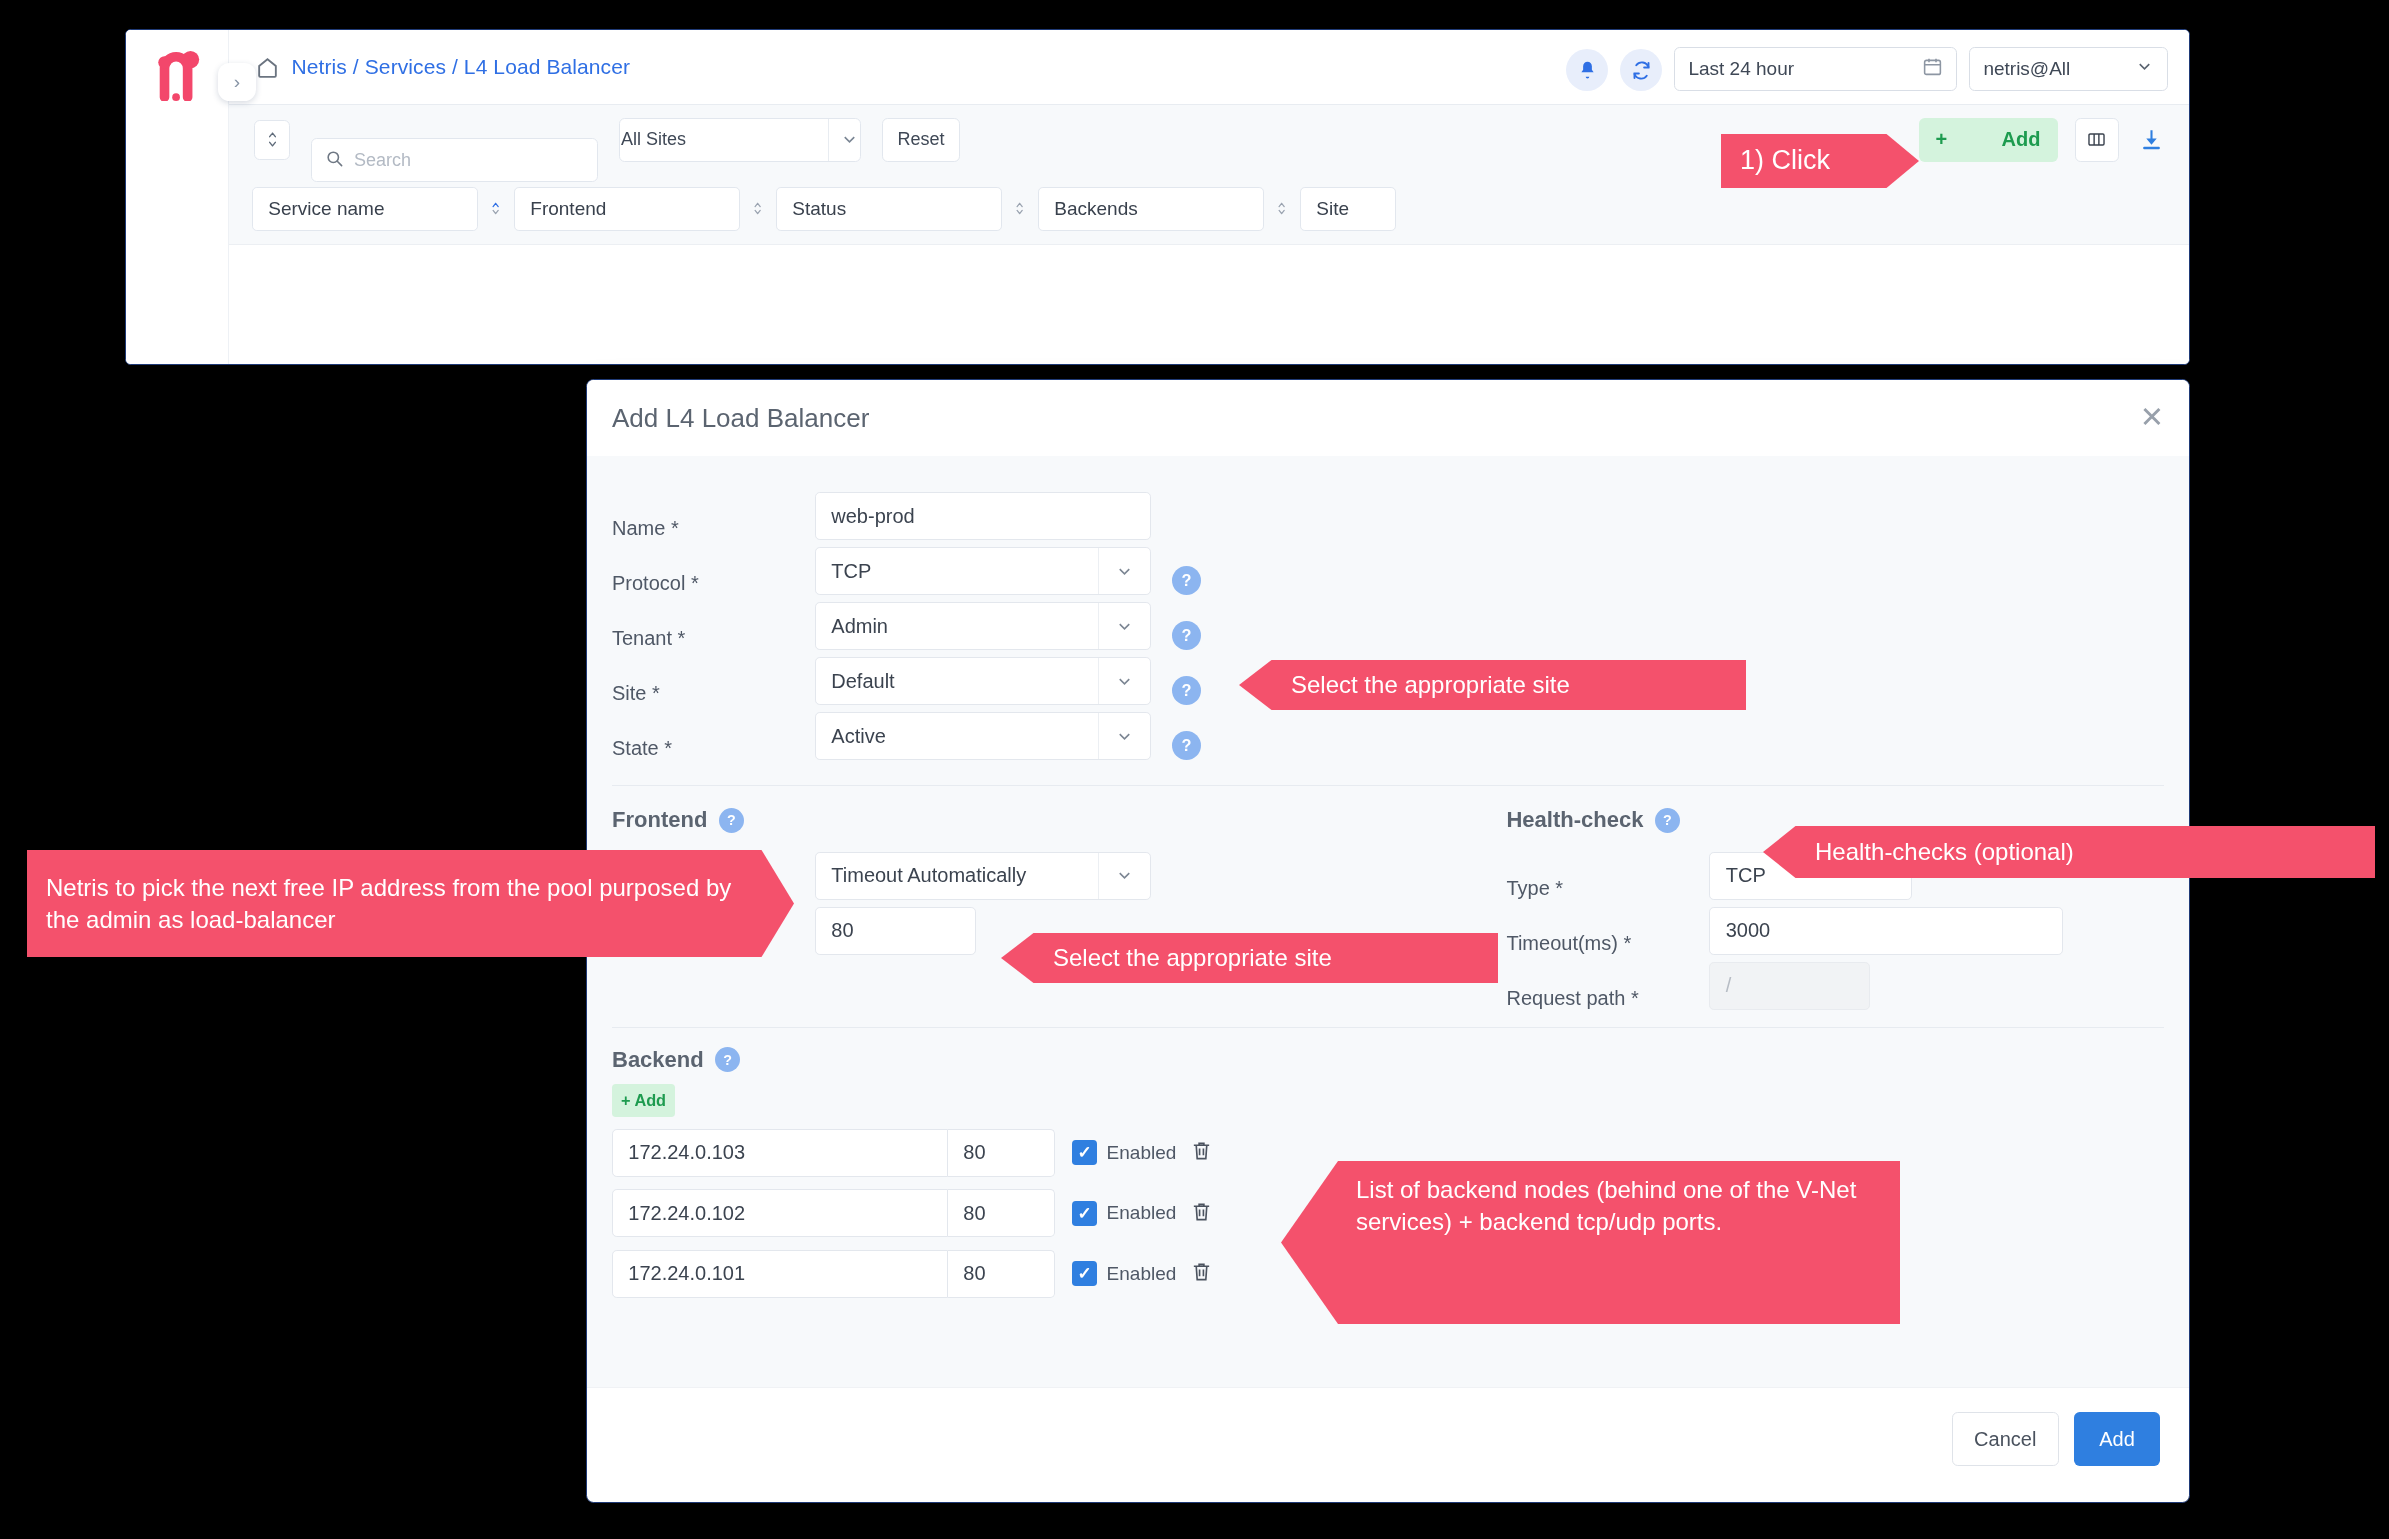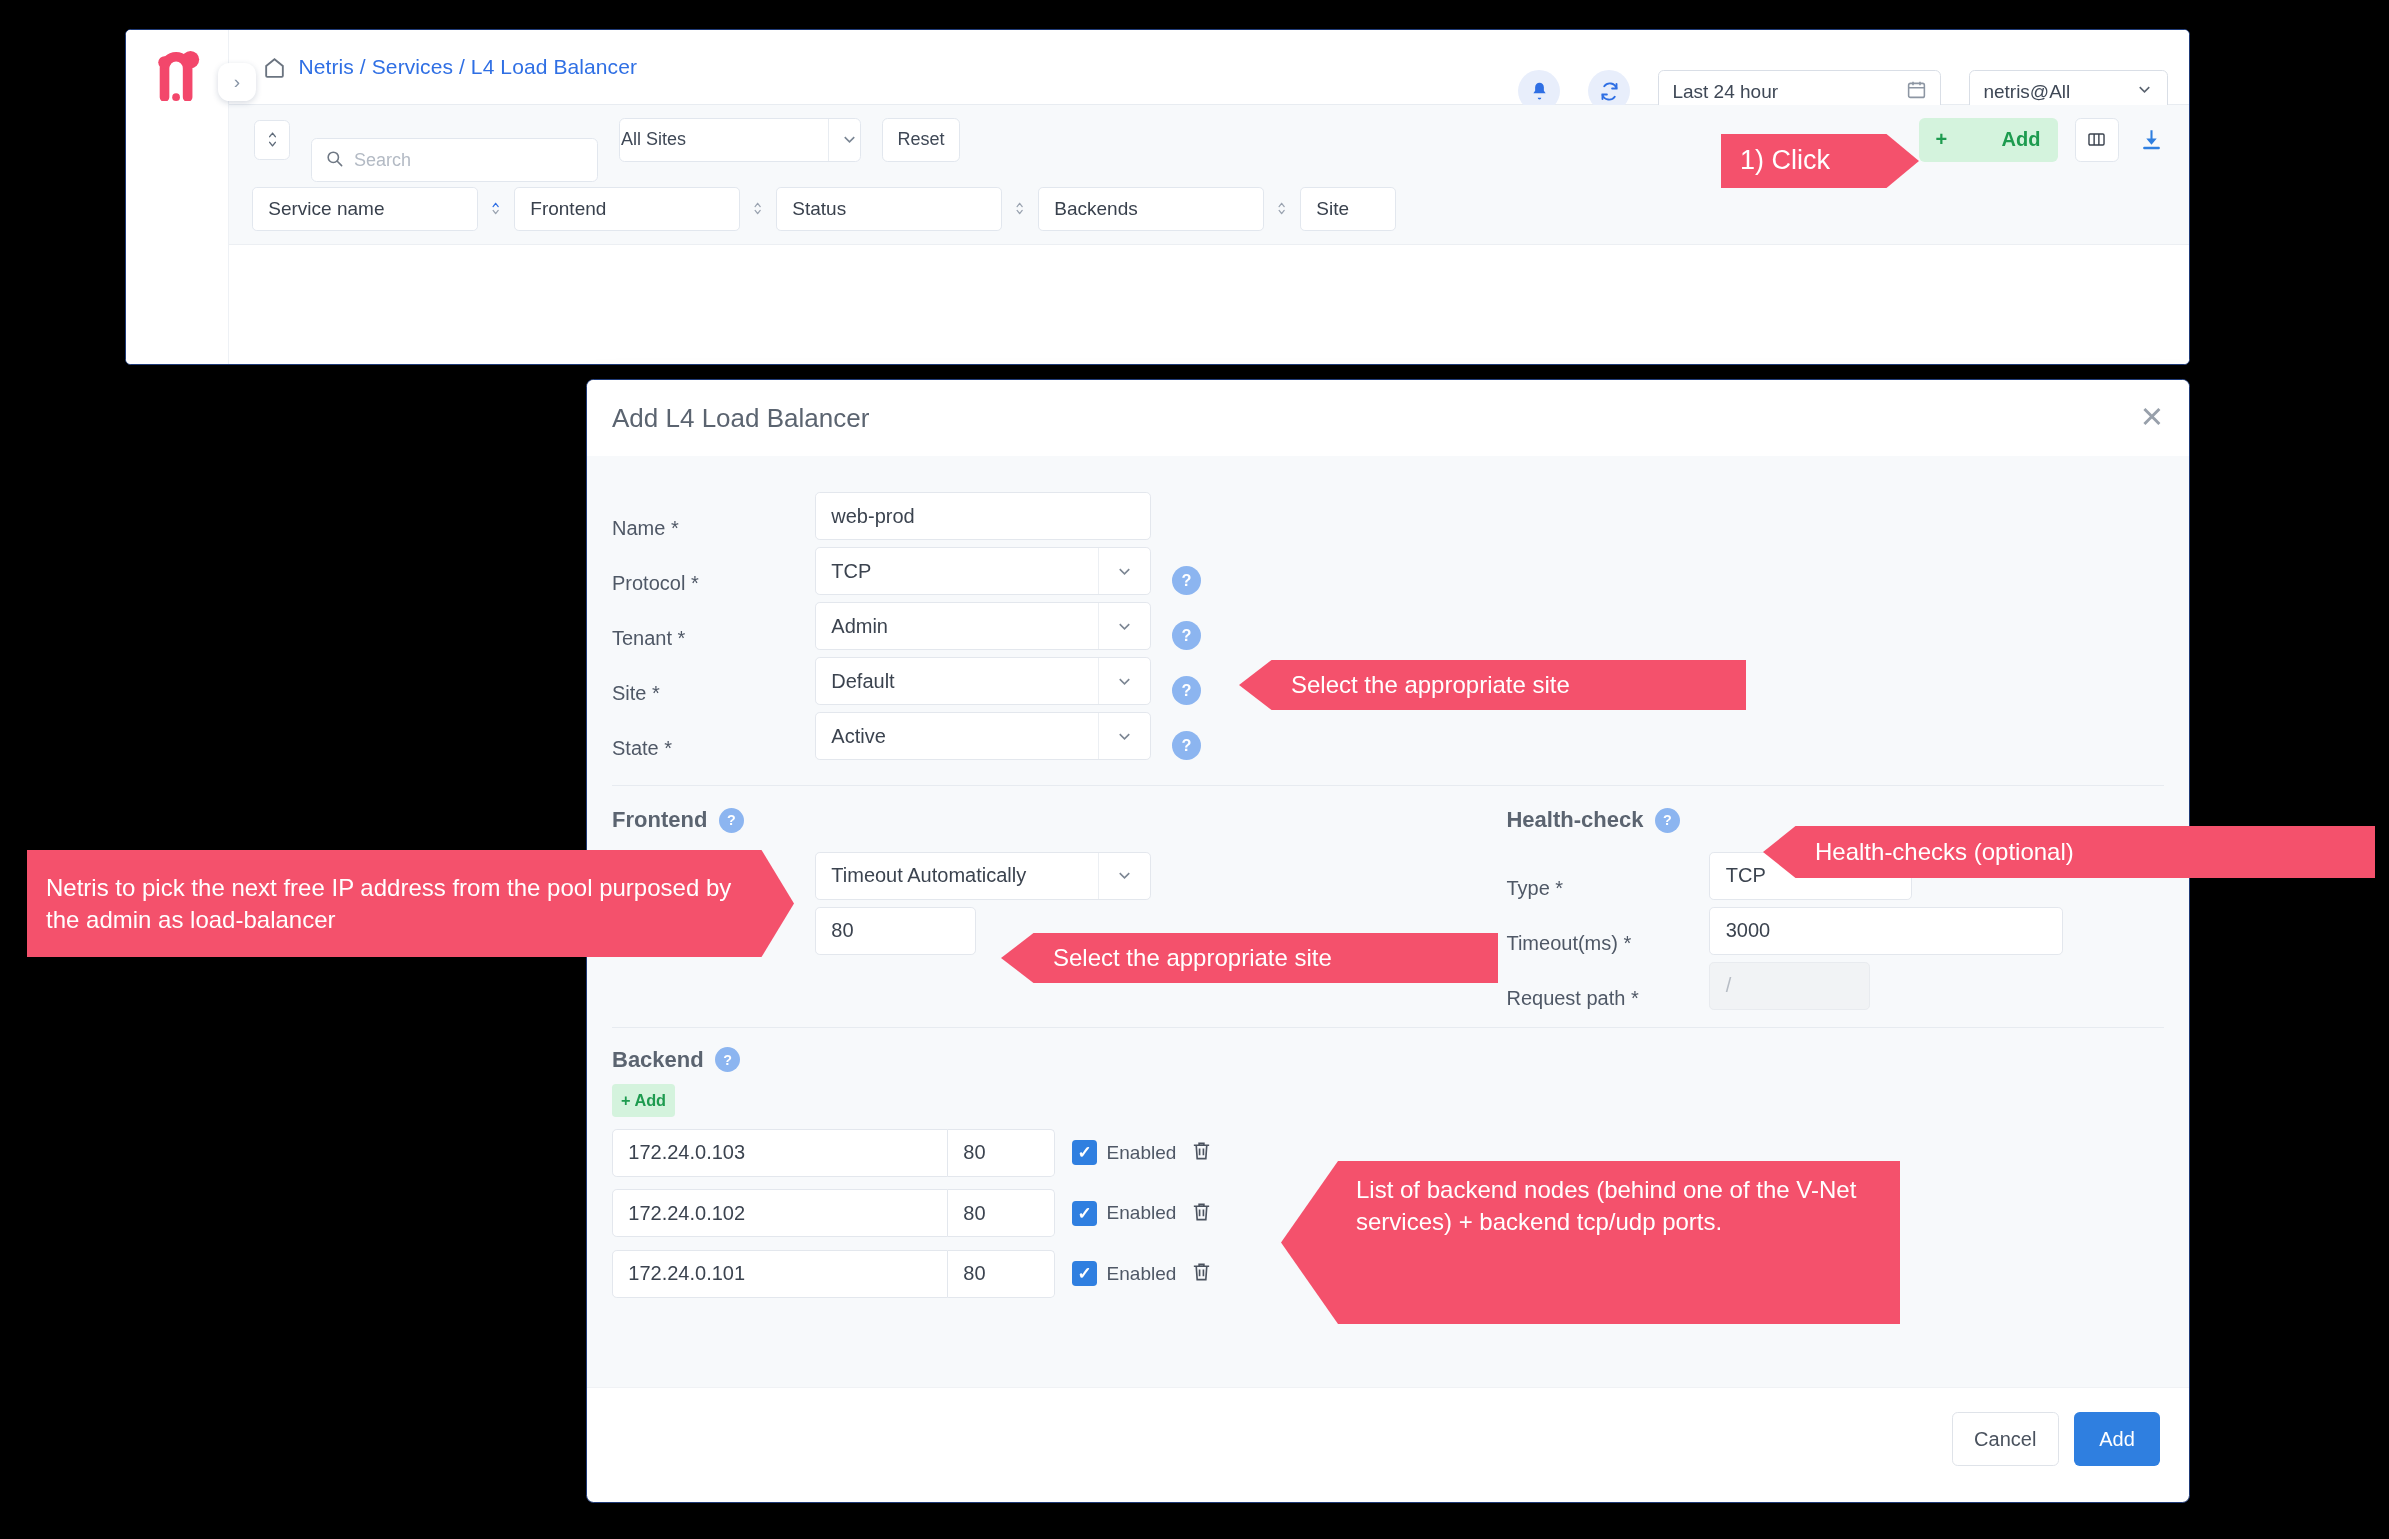--- a/index.html
+++ b/index.html
@@ -36,29 +36,29 @@
     position:absolute; left: 25px; top: 19px; width: 54px; height: 52px;
   }
   .collapse-btn {
     position: absolute; left: 92px; top: 32.5px;
     width: 38px; height: 38px; border-radius: 11.5px;
     background: #ffffff; box-shadow: 0 1.9px 6.7px rgba(30,50,90,.18);
     display:flex; align-items:center; justify-content:center;
     color: #8794a6; font-size: 19px; z-index: 8;
   }
   .breadcrumb {
-    position: absolute; left: 136px; top: 21px;
+    position: absolute; left: 129px; top: 21px;
     display: flex; align-items: center; gap: 11.5px;
     height: 32.5px;
     text-align: center;
   }
   .home-icon { width: 25px; height: 25px; display:block; }
   .crumb-text { color: #2f6fe4; font-size: 21px; letter-spacing: 0.1px;}
 
-  .hdr-right { position:absolute; right: 21px; top: 17px; display:flex; align-items:flex-start; gap: 28px; margin-top: 23px; }
+  .hdr-right { position:absolute; right: 21px; top: 17px; display:flex; align-items:flex-end; gap: 12px; }
   .round-ic {
     width: 42px; height: 42px; border-radius: 50%;
     background: #e8eefb; display:flex; align-items:center; justify-content:center;
     color:#2f6fe4;
   }
   .date-box {
     width: 283px; height: 44px; border: 1px solid #d9dee6; border-radius: 5.7px;
     background:#fff; display:flex; align-items:center; padding: 0 13.4px;
     font-size: 19px; color:#3f4856; justify-content: space-between;
   }

